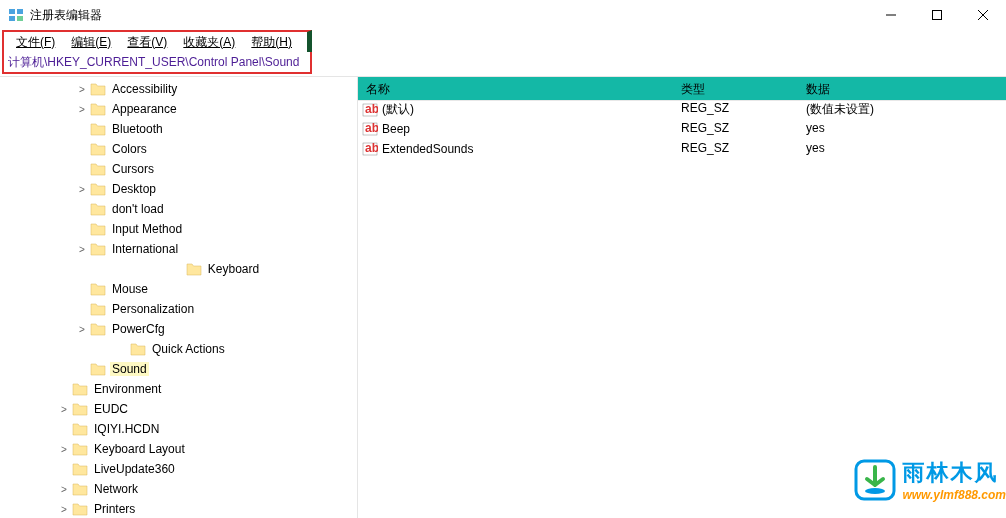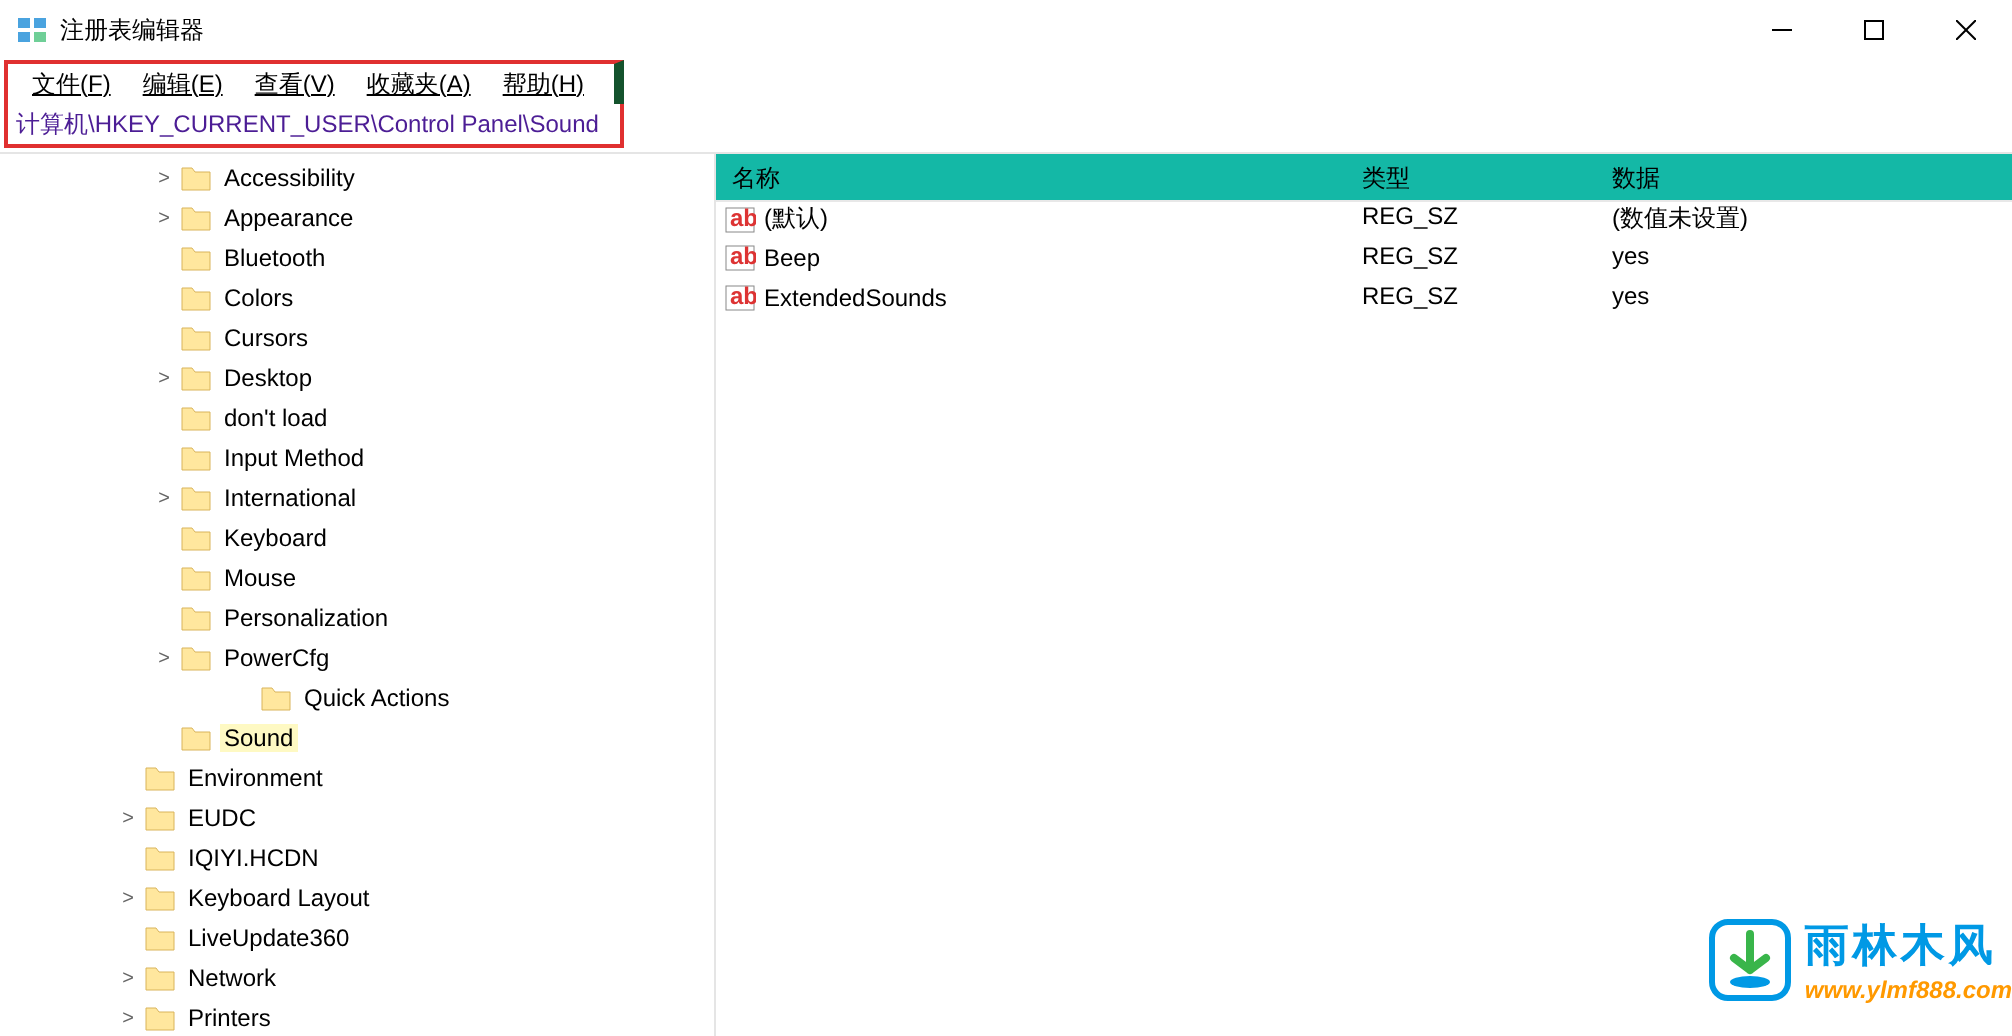--- a/index.html
+++ b/index.html
@@ -159,21 +159,21 @@
       </div>
       <div class="tree-row" style="padding-left: 74px;">
         <span class="expand">&gt;</span>
         <span class="folder">
           <svg viewBox="0 0 16 14" width="16" height="14">
             <path d="M1 2 L6 2 L7.5 4 L15 4 L15 13 L1 13 Z" fill="#ffe79e" stroke="#d9b45b" stroke-width="0.5"></path>
           </svg>
         </span>
         <span class="label">International</span>
       </div>
-      <div class="tree-row" style="padding-left: 74px;">
+      <div class="tree-row" style="padding-left: 74px; justify-content: center;">
         <span class="expand"></span>
         <span class="folder">
           <svg viewBox="0 0 16 14" width="16" height="14">
             <path d="M1 2 L6 2 L7.5 4 L15 4 L15 13 L1 13 Z" fill="#ffe79e" stroke="#d9b45b" stroke-width="0.5"></path>
           </svg>
         </span>
         <span class="label">Keyboard</span>
       </div>
       <div class="tree-row" style="padding-left: 74px;">
         <span class="expand"></span>

